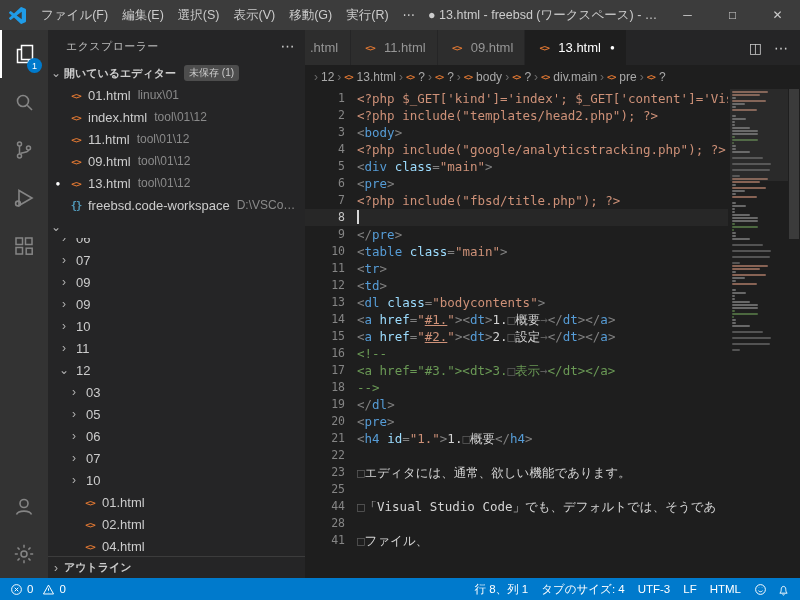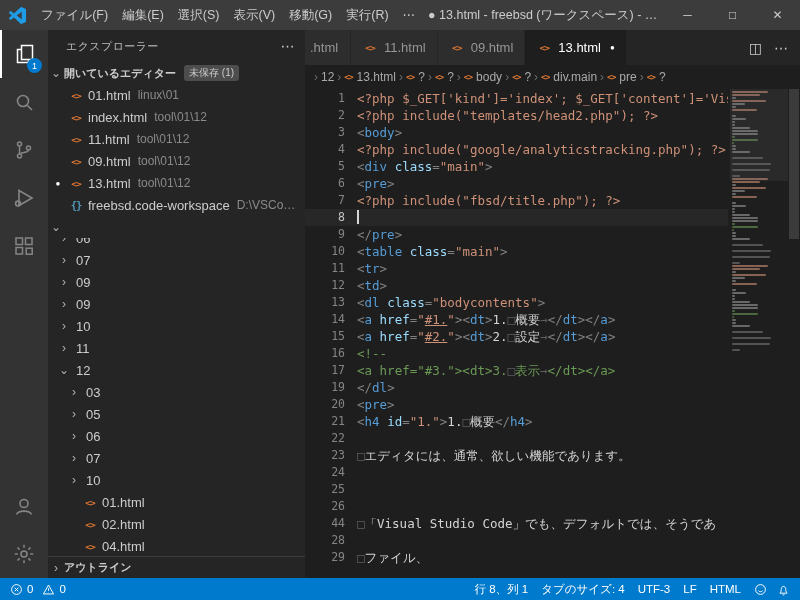--- a/index.html
+++ b/index.html
@@ -370,31 +370,30 @@
           <div class="code-line current"><span class="ln">8</span><span class="lt"><span class="cursor"></span></span></div>
           <div class="code-line"><span class="ln">9</span><span class="lt"><span class="s-punc">&lt;/</span><span class="s-tag">pre</span><span class="s-punc">&gt;</span></span></div>
           <div class="code-line"><span class="ln">10</span><span class="lt"><span class="s-punc">&lt;</span><span class="s-tag">table</span><span class="s-plain"> </span><span class="s-attr">class</span><span class="s-punc">=</span><span class="s-str">"main"</span><span class="s-punc">&gt;</span></span></div>
           <div class="code-line"><span class="ln">11</span><span class="lt"><span class="s-punc">&lt;</span><span class="s-tag">tr</span><span class="s-punc">&gt;</span></span></div>
           <div class="code-line"><span class="ln">12</span><span class="lt"><span class="s-punc">&lt;</span><span class="s-tag">td</span><span class="s-punc">&gt;</span></span></div>
           <div class="code-line"><span class="ln">13</span><span class="lt"><span class="s-punc">&lt;</span><span class="s-tag">dl</span><span class="s-plain"> </span><span class="s-attr">class</span><span class="s-punc">=</span><span class="s-str">"bodycontents"</span><span class="s-punc">&gt;</span></span></div>
           <div class="code-line"><span class="ln">14</span><span class="lt"><span class="s-punc">&lt;</span><span class="s-tag">a</span><span class="s-plain"> </span><span class="s-attr">href</span><span class="s-punc">=</span><span class="s-str">"</span><span class="s-strlink">#1.</span><span class="s-str">"</span><span class="s-punc">&gt;&lt;</span><span class="s-tag">dt</span><span class="s-punc">&gt;</span><span class="s-plain">1.</span><span class="s-ws">□</span><span class="s-plain">概要</span><span class="s-ws">→</span><span class="s-punc">&lt;/</span><span class="s-tag">dt</span><span class="s-punc">&gt;&lt;/</span><span class="s-tag">a</span><span class="s-punc">&gt;</span></span></div>
           <div class="code-line"><span class="ln">15</span><span class="lt"><span class="s-punc">&lt;</span><span class="s-tag">a</span><span class="s-plain"> </span><span class="s-attr">href</span><span class="s-punc">=</span><span class="s-str">"</span><span class="s-strlink">#2.</span><span class="s-str">"</span><span class="s-punc">&gt;&lt;</span><span class="s-tag">dt</span><span class="s-punc">&gt;</span><span class="s-plain">2.</span><span class="s-ws">□</span><span class="s-plain">設定</span><span class="s-ws">→</span><span class="s-punc">&lt;/</span><span class="s-tag">dt</span><span class="s-punc">&gt;&lt;/</span><span class="s-tag">a</span><span class="s-punc">&gt;</span></span></div>
           <div class="code-line"><span class="ln">16</span><span class="lt"><span class="s-comment">&lt;!--</span></span></div>
           <div class="code-line"><span class="ln">17</span><span class="lt"><span class="s-comment">&lt;a href="#3."&gt;&lt;dt&gt;3.</span><span class="s-ws">□</span><span class="s-comment">表示</span><span class="s-ws">→</span><span class="s-comment">&lt;/dt&gt;&lt;/a&gt;</span></span></div>
+          <div class="code-line"><span class="ln">18</span><span class="lt"><span class="s-comment">--&gt;</span></span></div>
           <div class="code-line"><span class="ln">19</span><span class="lt"><span class="s-punc">&lt;/</span><span class="s-tag">dl</span><span class="s-punc">&gt;</span></span></div>
           <div class="code-line"><span class="ln">20</span><span class="lt"><span class="s-punc">&lt;</span><span class="s-tag">pre</span><span class="s-punc">&gt;</span></span></div>
           <div class="code-line"><span class="ln">21</span><span class="lt"><span class="s-punc">&lt;</span><span class="s-tag">h4</span><span class="s-plain"> </span><span class="s-attr">id</span><span class="s-punc">=</span><span class="s-str">"1."</span><span class="s-punc">&gt;</span><span class="s-plain">1.</span><span class="s-ws">□</span><span class="s-plain">概要</span><span class="s-punc">&lt;/</span><span class="s-tag">h4</span><span class="s-punc">&gt;</span></span></div>
           <div class="code-line"><span class="ln">22</span><span class="lt"></span></div>
           <div class="code-line"><span class="ln">23</span><span class="lt"><span class="s-ws">□</span><span class="s-plain">エディタには、通常、欲しい機能であります。</span></span></div>
-          <div class="code-line"><span class="ln">24</span><span class="lt"></span></div>
           <div class="code-line"><span class="ln">25</span></div>
-          <div class="code-line"><span class="ln">26</span><span class="lt"></span></div>
           <div class="code-line"><span class="ln">44</span><span class="lt"><span class="s-ws">□</span><span class="s-plain">「Visual Studio Code」でも、デフォルトでは、そうであ</span></span></div>
           <div class="code-line"><span class="ln">28</span><span class="lt"></span></div>
-          <div class="code-line"><span class="ln">29</span><span class="lt"><span class="s-ws">□</span><span class="s-plain">ファイル、</span></span></div>
+          <div class="code-line"><span class="ln">41</span><span class="lt"><span class="s-ws">□</span><span class="s-plain">ファイル、</span></span></div>
         </div>
       <div id="minimap" class="minimap">
           <div class="mm-line" style="width: 35.7px; background: rgb(206, 145, 120);"></div>
           <div class="mm-line" style="width: 28px; background: rgb(206, 145, 120);"></div>
           <div class="mm-line" style="width: 4.2px; background: rgb(154, 154, 154);"></div>
           <div class="mm-line" style="width: 34.3px; background: rgb(206, 145, 120);"></div>
           <div class="mm-line" style="width: 12.6px; background: rgb(154, 154, 154);"></div>
           <div class="mm-line" style="width: 3.5px; background: rgb(154, 154, 154);"></div>
           <div class="mm-line" style="width: 24.5px; background: rgb(206, 145, 120);"></div>
           <div class="mm-line" style="width: 0px;"></div>

